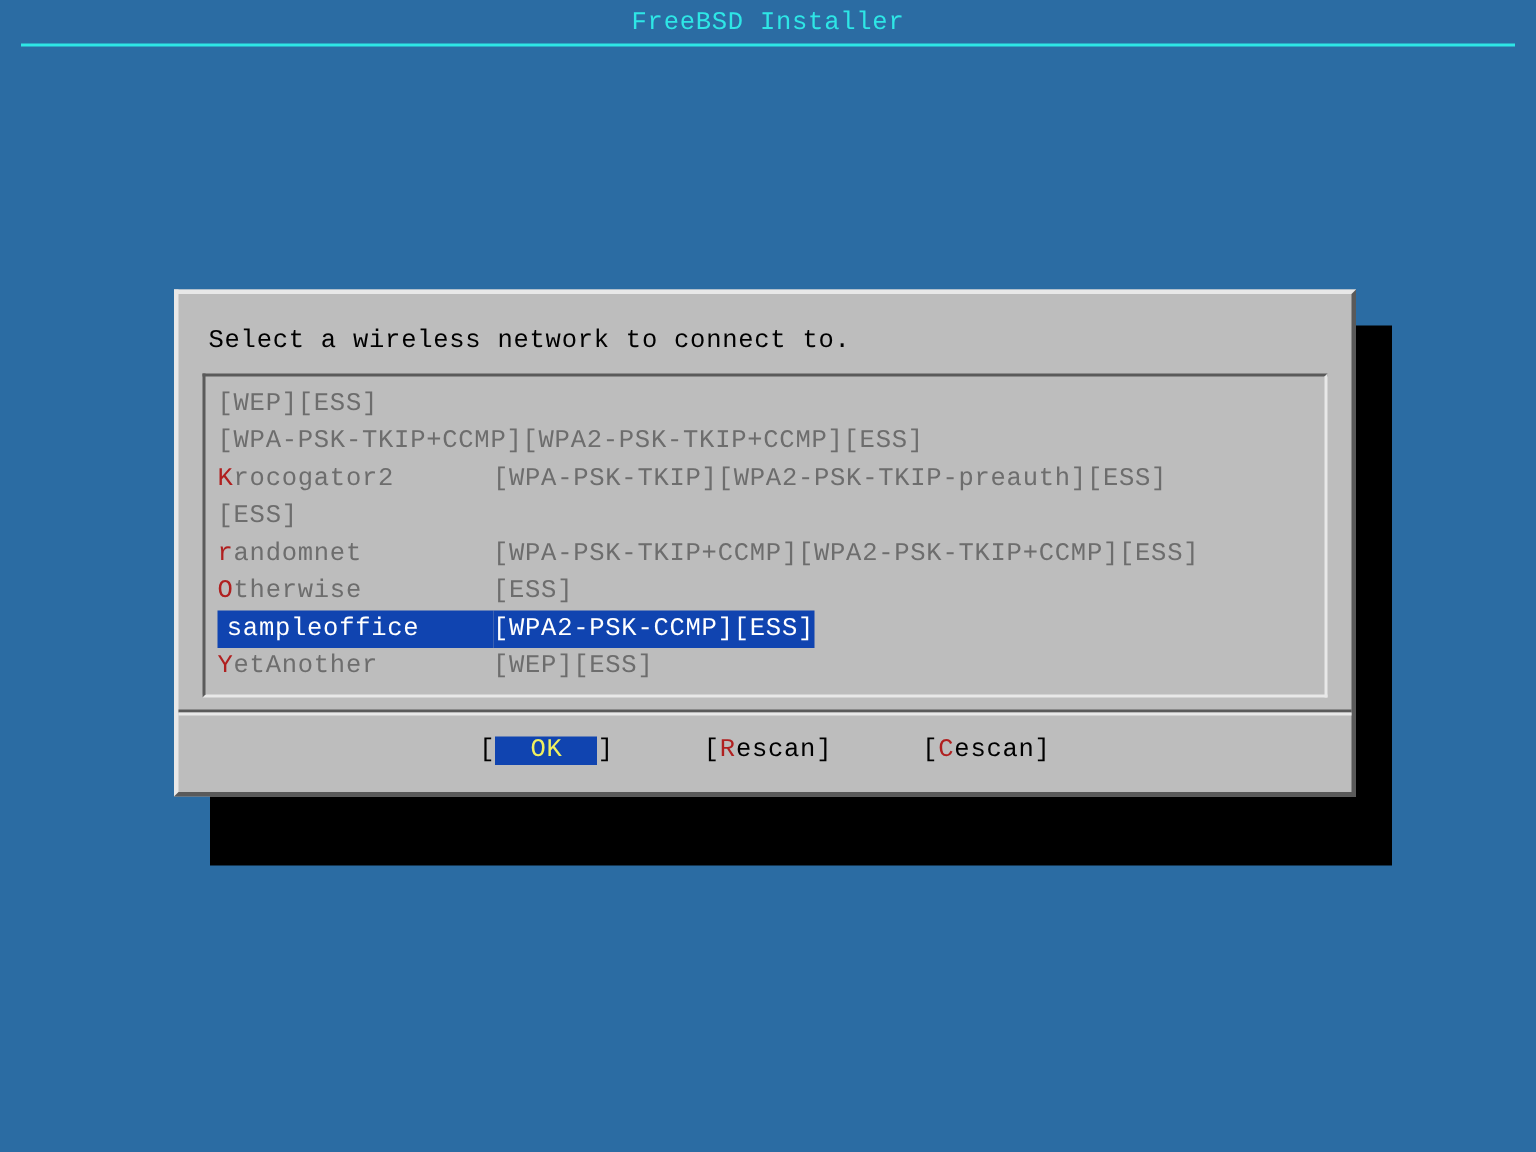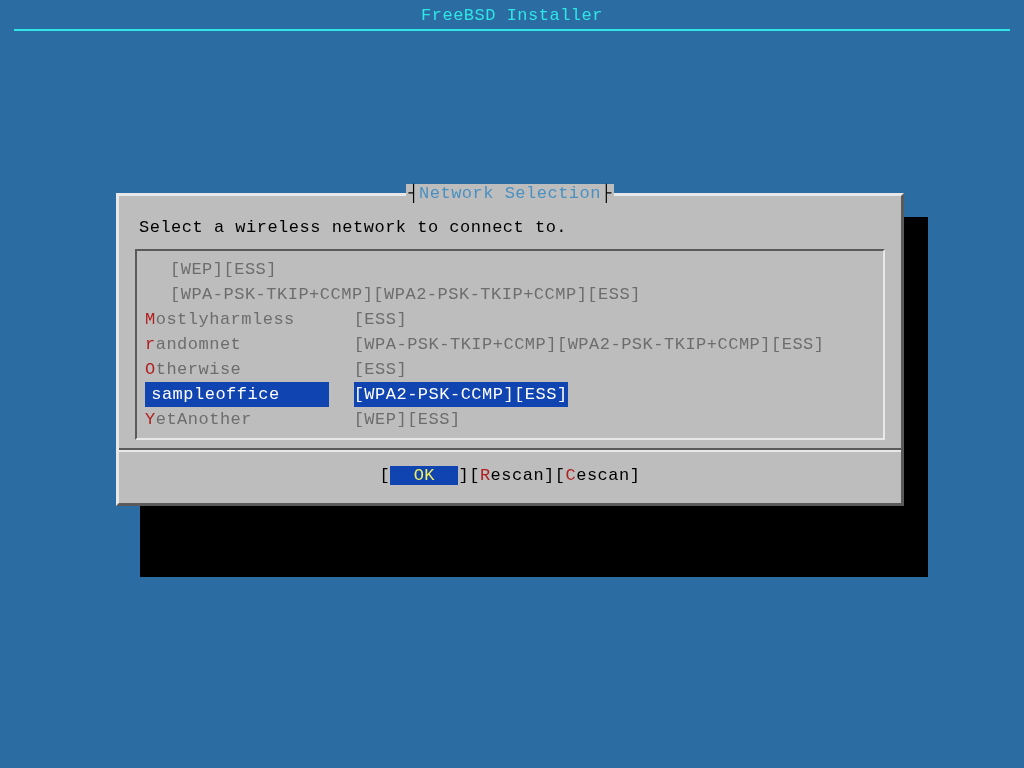--- a/index.html
+++ b/index.html
@@ -96,37 +96,38 @@
     color: var(--text-grey);
     line-height: 25px;
     letter-spacing: 0.5px;
     cursor: pointer;
   }
   .ssid {
     width: 18ch;
     display: inline-block;
   }
   .ssid .hot { color: var(--accent-red); }
-  .flags { display: inline-block; margin-left: 25px; }
+  .flags { display: inline-block; }
   .row.sel .ssid,
   .row.sel .flags {
     background: var(--highlight-blue);
     color: #ffffff;
     text-align: center;
   }
   .row.sel .ssid .hot { color: #ffffff; }
   .button-rule {
     border-top: 2px solid var(--panel-border-dark);
     border-bottom: 2px solid var(--panel-border-light);
     height: 0;
     margin: 4px -12px 0 -12px;
   }
   .buttons {
     display: flex;
     justify-content: center;
+    gap: 60px;
     padding: 14px 0 10px 0;
     color: var(--text-black);
     letter-spacing: 0.5px;
   }
   .btn { cursor: pointer; white-space: pre; }
   .btn .hot { color: var(--accent-red); }
   .btn.focus { color: var(--text-black); }
   .btn.focus .mid {
     background: var(--highlight-blue);
     color: var(--yellow);
@@ -136,30 +137,28 @@
 </head>
 <body>
 
 <div class="topbar">FreeBSD Installer</div>
 <div class="top-rule"></div>
 
 <div class="dialog-wrap">
   <div class="shadow"></div>
   <div class="panel">
 
-    <div class="title-wrap">
-      <span class="title-chip"><span class="brk">┤</span><span>Network Selection</span><span class="brk">├</span></span>
-    </div>
 
     <div class="prompt">Select a wireless network to connect to.</div>
 
     <div class="listbox" id="netlist">
         <div class="row"><span class="flags">[WEP][ESS]</span></div>
         <div class="row"><span class="flags">[WPA-PSK-TKIP+CCMP][WPA2-PSK-TKIP+CCMP][ESS]</span></div>
-        <div class="row"><span class="ssid"><span class="hot">M</span>ostlyharmless  </span><span class="flags">[ESS]</span></div>
+        <div class="row"><span class="ssid"><span class="hot">K</span>rocogator2     </span><span class="flags">[WPA-PSK-TKIP][WPA2-PSK-TKIP-preauth][ESS]</span></div>
+        <div class="row"><span class="flags">[ESS]</span></div>
         <div class="row"><span class="ssid"><span class="hot">r</span>andomnet       </span><span class="flags">[WPA-PSK-TKIP+CCMP][WPA2-PSK-TKIP+CCMP][ESS]</span></div>
         <div class="row"><span class="ssid"><span class="hot">O</span>therwise       </span><span class="flags">[ESS]</span></div>
         <div class="row sel"><span class="ssid"><span class="hot">s</span>ampleoffice    </span><span class="flags">[WPA2-PSK-CCMP][ESS]</span></div>
         <div class="row"><span class="ssid"><span class="hot">Y</span>etAnother      </span><span class="flags">[WEP][ESS]</span></div>
       </div>
 
     <div class="button-rule"></div>
 
     <div class="buttons">
       <span class="btn focus">[<span class="mid">  OK  </span>]</span>

